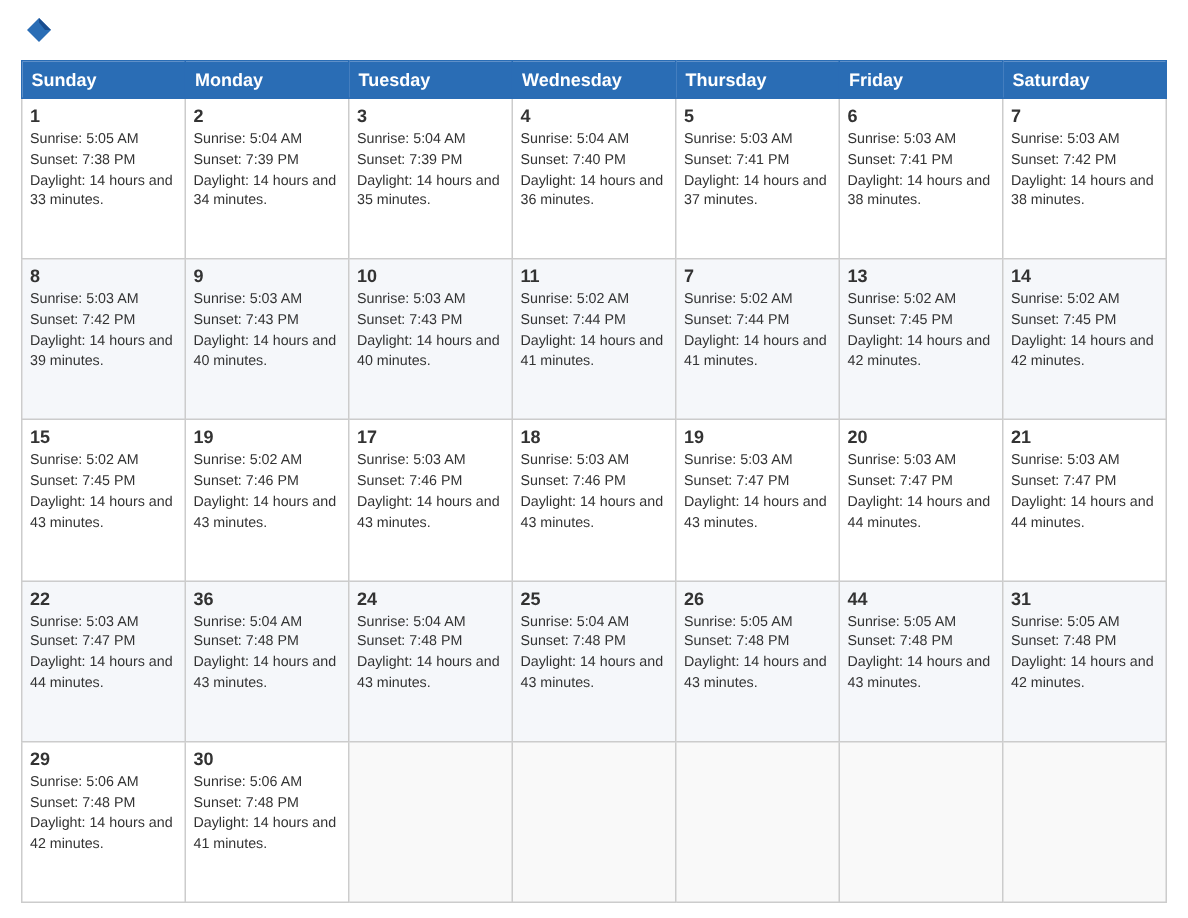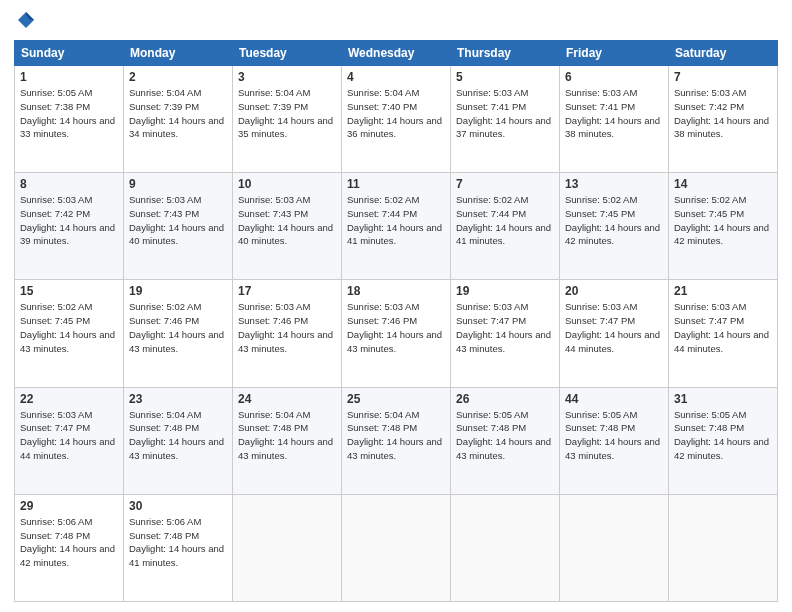--- a/index.html
+++ b/index.html
@@ -231,21 +231,21 @@
             <span class="day-num">21</span>
             <div class="day-info">Sunrise: 5:03 AM<br>Sunset: 7:47 PM<br>Daylight: 14 hours and 44 minutes.</div>
           </td>
         </tr>
         <tr>
           <td>
             <span class="day-num">22</span>
             <div class="day-info">Sunrise: 5:03 AM<br>Sunset: 7:47 PM<br>Daylight: 14 hours and 44 minutes.</div>
           </td>
           <td>
-            <span class="day-num">23</span>
+            <span class="day-num">36</span>
             <div class="day-info">Sunrise: 5:04 AM<br>Sunset: 7:48 PM<br>Daylight: 14 hours and 43 minutes.</div>
           </td>
           <td>
             <span class="day-num">24</span>
             <div class="day-info">Sunrise: 5:04 AM<br>Sunset: 7:48 PM<br>Daylight: 14 hours and 43 minutes.</div>
           </td>
           <td>
             <span class="day-num">25</span>
             <div class="day-info">Sunrise: 5:04 AM<br>Sunset: 7:48 PM<br>Daylight: 14 hours and 43 minutes.</div>
           </td>

